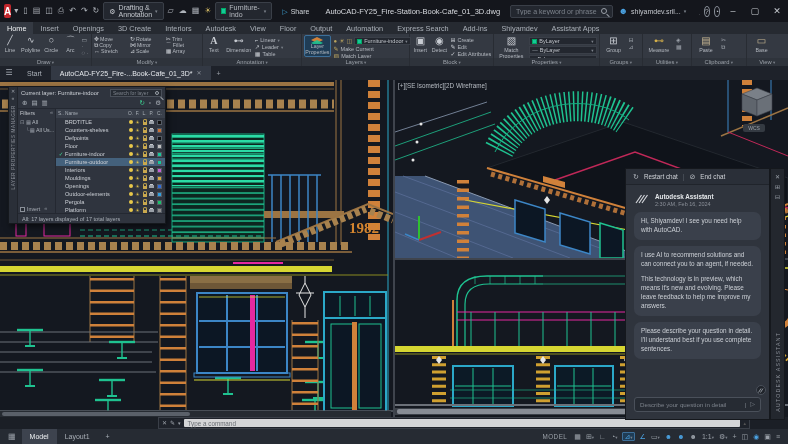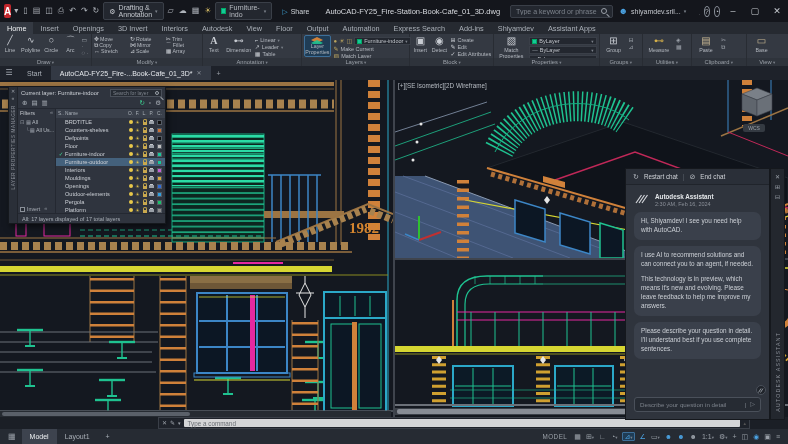--- a/index.html
+++ b/index.html
@@ -253,21 +253,21 @@
       <span class="winbtn">–</span>
       <span class="winbtn">▢</span>
       <span class="winbtn">✕</span>
     </div>
   </div>
 
   <div class="ribbontabs" id="ribbon-tabs">
       <span class="rtab active">Home</span>
       <span class="rtab">Insert</span>
       <span class="rtab">Openings</span>
-      <span class="rtab">3D Invert</span>
+      <span class="rtab">3D Create</span>
       <span class="rtab">Interiors</span>
       <span class="rtab">Autodesk</span>
       <span class="rtab">View</span>
       <span class="rtab">Floor</span>
       <span class="rtab">Output</span>
       <span class="rtab">Automation</span>
       <span class="rtab">Express Search</span>
       <span class="rtab">Add-ins</span>
       <span class="rtab">Shiyamdev</span>
       <span class="rtab">Assistant Apps</span>

